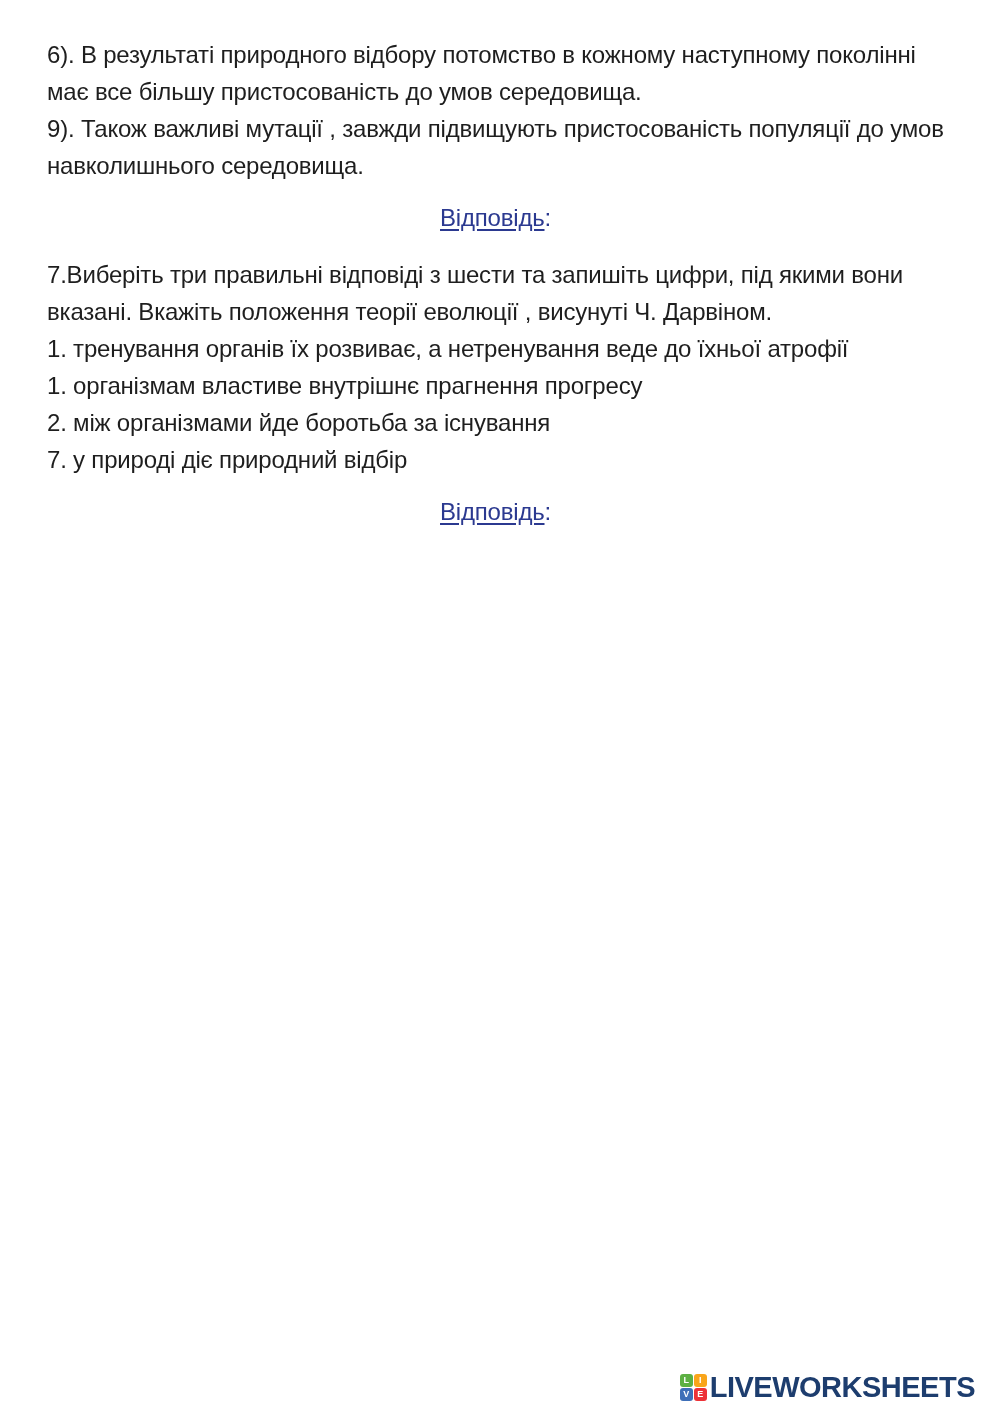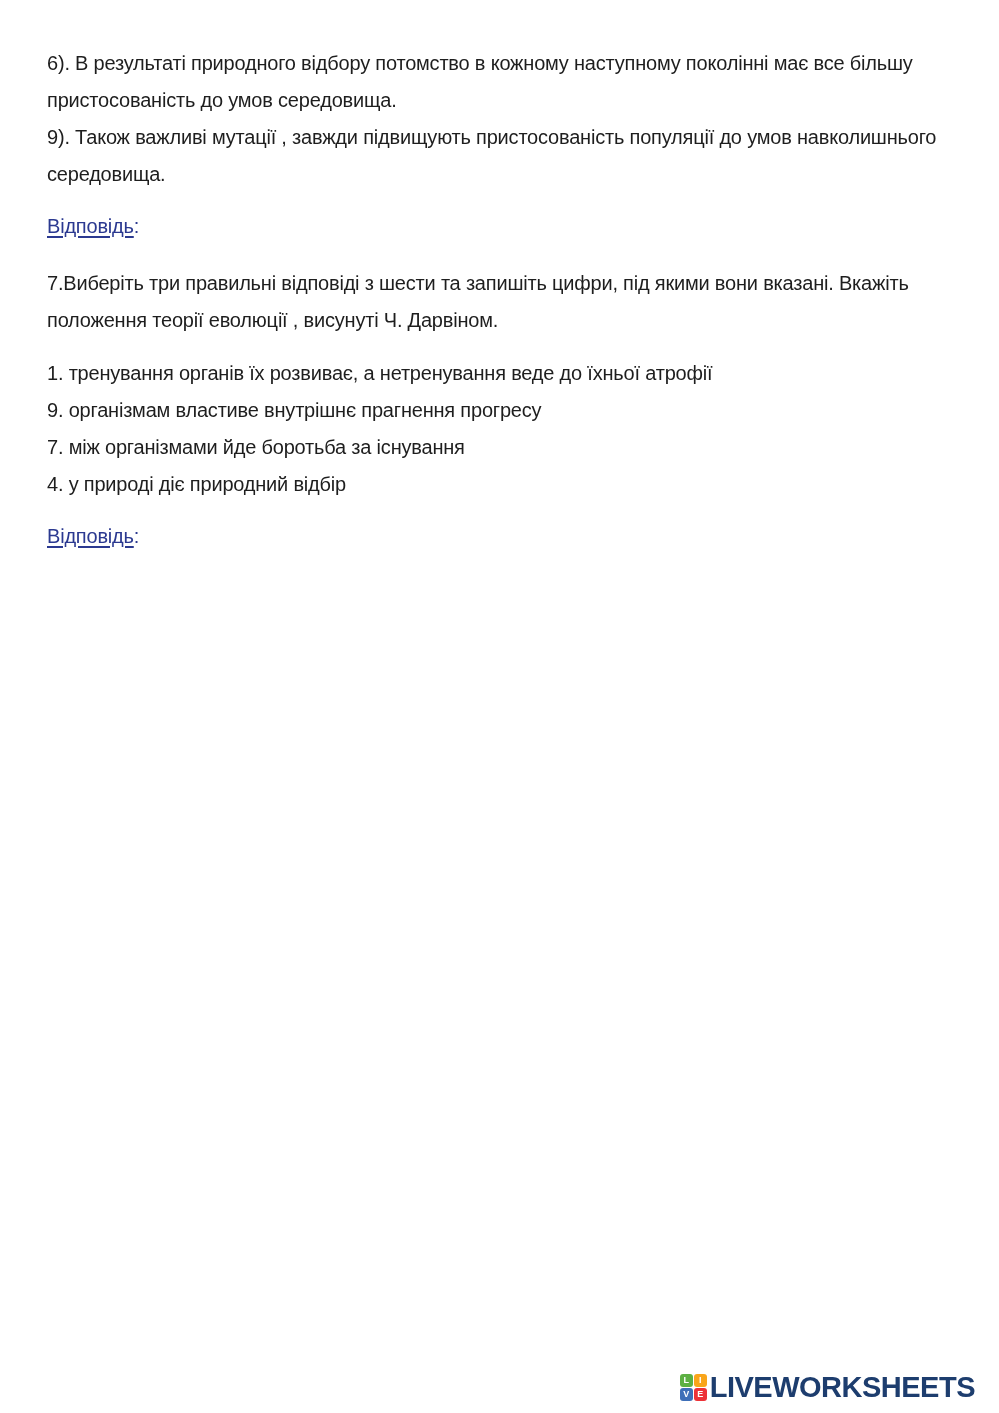--- a/index.html
+++ b/index.html
@@ -10,49 +10,49 @@
   body {
     width: 999px;
     height: 1413px;
     position: relative;
     font-family: "Liberation Sans", sans-serif;
     overflow: hidden;
   }
   .content {
     position: absolute;
     left: 47px;
-    top: 45px;
+    top: 36px;
     width: 897px;
-    font-size: 20px;
+    font-size: 24px;
     line-height: 37px;
     color: #1e1e1e;
     letter-spacing: -0.2px;
   }
   .para {
     margin: 0;
   }
   .answer-line {
     margin-top: 15px;
     margin-bottom: 0;
+    text-align: center;
   }
   .answer-link {
     color: #2b3990;
     text-decoration: underline;
     text-underline-offset: 3px;
     cursor: pointer;
   }
   .answer-colon {
     color: #2b3990;
     text-decoration: none;
   }
   .question-para {
     margin-top: 20px;
   }
   .options {
-    margin-top: 16px;
   }
   .option {
     margin: 0;
   }
   .footer-logo {
     position: absolute;
     right: 24px;
     bottom: 9px;
     display: flex;
     align-items: center;
@@ -95,23 +95,23 @@
 
   <p class="para">6). В результаті природного відбору потомство в кожному наступному поколінні має все більшу пристосованість до умов середовища.</p>
   <p class="para">9). Також важливі мутації , завжди підвищують пристосованість популяції до умов навколишнього середовища.</p>
 
   <p class="para answer-line"><span class="answer-link">Відповідь</span><span class="answer-colon">:</span></p>
 
   <p class="para question-para">7.Виберіть три правильні відповіді з шести та запишіть цифри, під якими вони вказані. Вкажіть положення теорії еволюції , висунуті Ч. Дарвіном.</p>
 
   <div class="options">
     <p class="option">1. тренування органів їх розвиває, а нетренування веде до їхньої атрофії</p>
-    <p class="option">9. організмам властиве внутрішнє прагнення прогресу</p>
-    <p class="option">7. між організмами йде боротьба за існування</p>
-    <p class="option">4. у природі діє природний відбір</p>
+    <p class="option">1. організмам властиве внутрішнє прагнення прогресу</p>
+    <p class="option">2. між організмами йде боротьба за існування</p>
+    <p class="option">7. у природі діє природний відбір</p>
   </div>
 
   <p class="para answer-line"><span class="answer-link">Відповідь</span><span class="answer-colon">:</span></p>
 
 </div>
 
 <div class="footer-logo">
   <div class="logo-grid">
     <div class="tile tile-l">L</div>
     <div class="tile tile-i">I</div>

